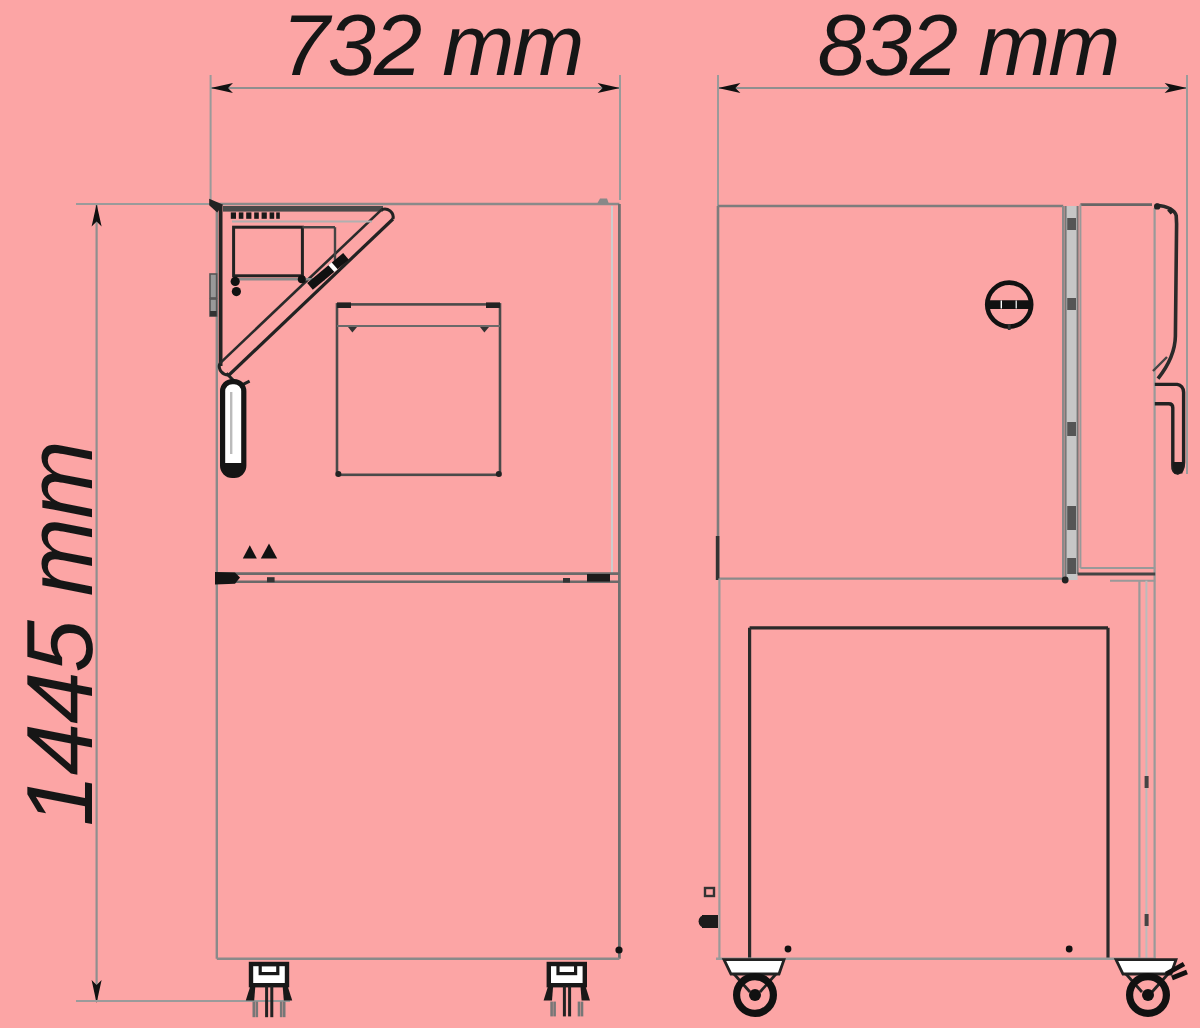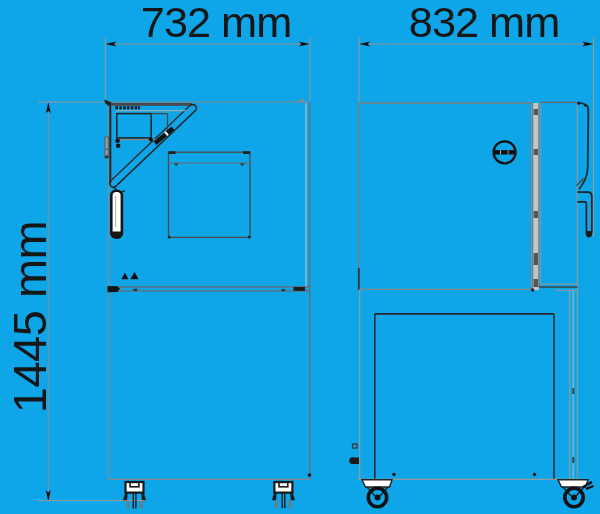--- a/index.html
+++ b/index.html
@@ -1,16 +1,16 @@
 <!DOCTYPE html>
 <html><head>
 <meta charset="utf-8">
 <style>
   html,body{margin:0;padding:0;background:#fff;}
-  #wrap{width:600px;height:514px;position:relative;overflow:hidden;background:#0ea5e9;}
+  #wrap{width:600px;height:514px;position:relative;overflow:hidden;background:#fca5a5;font-style:italic;}
   svg{display:block;}
   text{font-family:"Liberation Sans",sans-serif;fill:#161616;}
 </style>
 </head>
 <body>
 <div id="wrap">
 <svg width="600" height="514" viewBox="0 0 600 514">
 
 <g>
 <text x="216" y="37.3" font-size="43.3" text-anchor="middle" letter-spacing="-1">732 mm</text>

